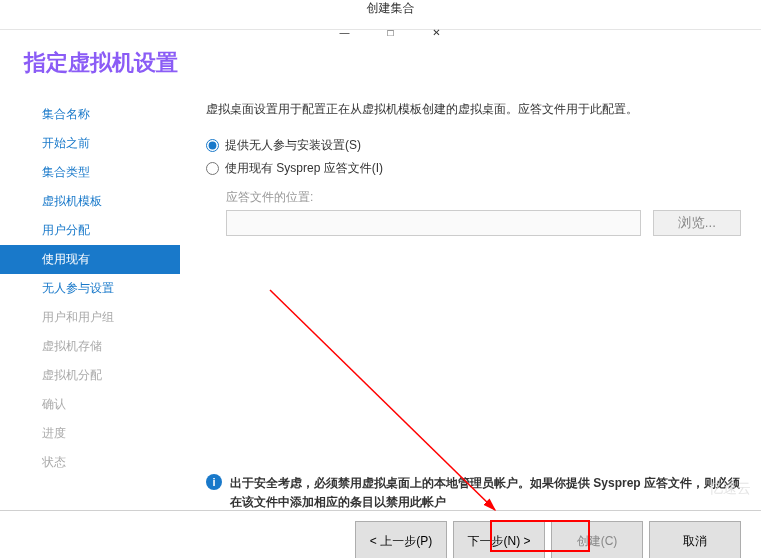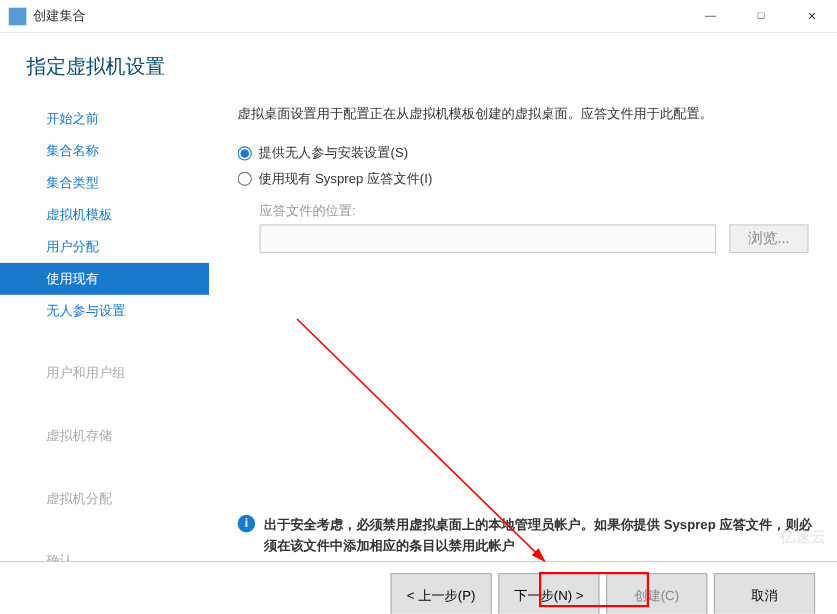--- a/index.html
+++ b/index.html
@@ -1,35 +1,35 @@
 <!DOCTYPE html>
 <html><head>
   <meta charset="utf-8">
   <style>
     * { box-sizing: border-box; margin: 0; padding: 0; }
     body { font-family: "Microsoft YaHei", "Segoe UI", sans-serif; font-size: 12px; background: #fff; width: 761px; height: 558px; overflow: hidden; position: relative; }
-    .titlebar { height: 30px; display: flex; align-items: center; padding-left: 8px; border-bottom: 1px solid #e5e5e5; }
+    .titlebar { height: 30px; display: flex; align-items: center; padding-left: 20px; border-bottom: 1px solid #e5e5e5; flex-direction: column; }
     .titlebar-icon { width: 16px; height: 16px; background: #5b9bd5; margin-right: 6px; display: inline-block; }
     .titlebar-text { font-size: 12px; color: #333; flex: 1; }
     .window-controls { display: flex; }
     .window-btn { width: 46px; height: 30px; display: flex; align-items: center; justify-content: center; color: #333; font-size: 10px; }
-    .header-title { font-size: 18px; color: #0c4a6e; padding: 18px 24px 22px 24px; font-weight: normal; }
+    .header-title { font-size: 22px; color: #8b5cf6; padding: 18px 24px 22px 24px; font-weight: bold; }
     .main { display: flex; height: 430px; }
     .sidebar { width: 190px; padding-top: 0; }
     .nav-item { padding: 6px 0 6px 42px; color: #1979ca; cursor: pointer; font-size: 12px; }
     .nav-item.active { background: #1979ca; color: #fff; }
-    .nav-item.disabled { color: #aaa; cursor: default; margin-top: 28px; }
+    .nav-item.disabled { color: #aaa; cursor: default; }
     .content { flex: 1; padding: 0 20px 0 26px; color: #333; }
     .desc { margin-bottom: 18px; line-height: 1.6; }
     .radio-row { margin-bottom: 6px; display: flex; align-items: center; }
     .radio-row input[type="radio"] { margin-right: 6px; accent-color: #1979ca; }
     .indent-block { margin-left: 20px; margin-top: 12px; }
     .field-label { color: #999; margin-bottom: 4px; display: block; }
     .path-input { width: 415px; height: 26px; border: 1px solid #ccc; padding: 2px 4px; color: #999; }
-    .browse-btn { width: 72px; height: 26px; border: 1px solid #ccc; background: #f0f0f0; color: #888; cursor: default; }
+    .browse-btn { width: 88px; height: 26px; border: 1px solid #ccc; background: #f0f0f0; color: #888; cursor: default; }
     .input-row { display: flex; gap: 12px; }
     .info-row { display: flex; align-items: flex-start; margin-top: 238px; }
     .info-icon { width: 16px; height: 16px; border-radius: 50%; background: #1979ca; color: #fff; display: flex; align-items: center; justify-content: center; font-size: 11px; font-weight: bold; margin-right: 8px; flex-shrink: 0; }
     .info-text { line-height: 1.6; font-weight: bold; }
     .footer { border-top: 1px solid #d0d0d0; padding: 10px 20px; display: flex; justify-content: flex-end; gap: 6px; position: absolute; bottom: 0; left: 0; right: 0; height: 48px; background: #fff; }
     .footer-btn { width: 92px; height: 40px; border: 1px solid #adadad; background: #e1e1e1; font-size: 12px; cursor: pointer; }
     .footer-btn:disabled { color: #888; cursor: default; }
     .highlight-box { position: absolute; border: 2px solid red; left: 490px; top: 520px; width: 100px; height: 32px; pointer-events: none; }
     .arrow-svg { position: absolute; left: 260px; top: 280px; pointer-events: none; }
     .watermark { position: absolute; right: 10px; bottom: 60px; color: #ddd; font-size: 14px; opacity: 0.8; }
@@ -44,22 +44,22 @@
     <div class="window-btn">—</div>
     <div class="window-btn">□</div>
     <div class="window-btn">✕</div>
   </div>
 </div>
 
 <h1 class="header-title">指定虚拟机设置</h1>
 
 <div class="main">
   <div class="sidebar">
+    <div class="nav-item">集合名称</div>
     <div class="nav-item">开始之前</div>
-    <div class="nav-item">集合名称</div>
     <div class="nav-item">集合类型</div>
     <div class="nav-item">虚拟机模板</div>
     <div class="nav-item">用户分配</div>
     <div class="nav-item active">使用现有</div>
     <div class="nav-item">无人参与设置</div>
     <div class="nav-item disabled">用户和用户组</div>
     <div class="nav-item disabled">虚拟机存储</div>
     <div class="nav-item disabled">虚拟机分配</div>
     <div class="nav-item disabled">确认</div>
     <div class="nav-item disabled">进度</div>

